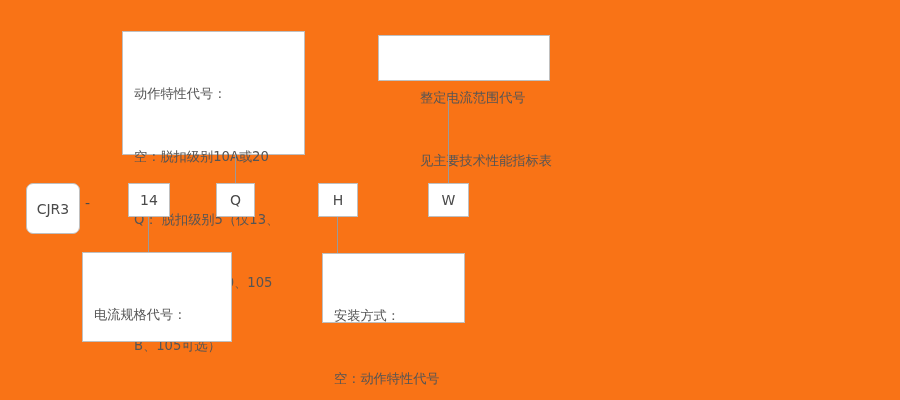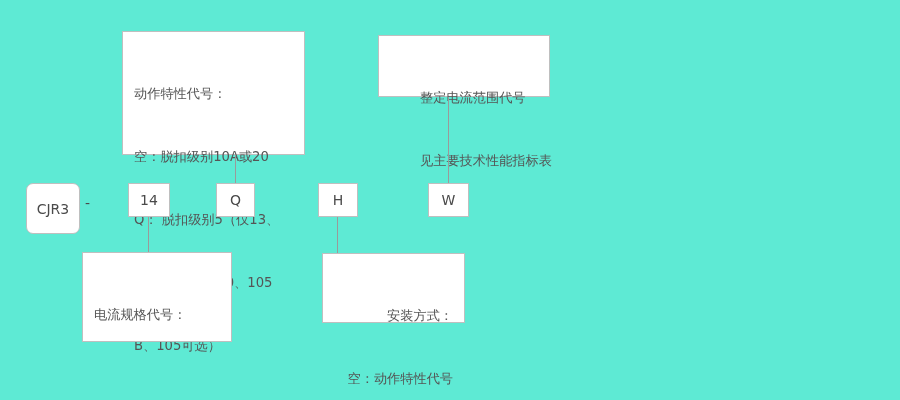--- a/index.html
+++ b/index.html
@@ -4,21 +4,21 @@
 <style>
   html, body {
     margin: 0;
     padding: 0;
     background: #ffffff;
   }
   #canvas {
     position: relative;
     width: 900px;
     height: 400px;
-    background: #5eead4;
+    background: #f97316;
     font-family: "DejaVu Sans", "Liberation Sans", sans-serif;
     overflow: hidden;
   }
   .box {
     position: absolute;
     box-sizing: border-box;
     border: 1px solid #bfbfbf;
     background: #ffffff;
   }
   .code-box {
@@ -58,21 +58,21 @@
 <div id="canvas">
 
   <div class="box desc-box" style="left:122px; top:31px; width:183px; height:124px;">
     <span class="line">动作特性代号：</span>
     <span class="line">空：脱扣级别10A或20</span>
     <span class="line">Q： 脱扣级别5（仅13、</span>
     <span class="line">25-AN、25、50、105</span>
     <span class="line">B、105可选）</span>
   </div>
 
-  <div class="box desc-box" style="left:378px; top:35px; width:172px; height:62px;padding-left:41px;">
+  <div class="box desc-box" style="left:378px; top:35px; width:172px; height:46px;padding-left:41px;">
     <span class="line">整定电流范围代号</span>
     <span class="line">见主要技术性能指标表</span>
   </div>
 
   <div class="connector v-line" style="left:235px; top:155px; height:29px;"></div>
 
   <div class="connector v-line" style="left:448px; top:97px; height:87px;"></div>
 
   <div class="box code-box" style="left:26px; top:183px; width:54px; height:51px;border-radius:7px;">
     <span>CJR3</span>
@@ -100,19 +100,19 @@
 
   <div class="connector v-line" style="left:337px; top:217px; height:36px;"></div>
 
   <div class="box desc-box" style="left:82px; top:252px; width:150px; height:90px;">
     <span class="line">电流规格代号：</span>
     
     
     
   </div>
 
-  <div class="box desc-box" style="left:322px; top:253px; width:143px; height:70px;text-align:right;">
+  <div class="box desc-box" style="left:322px; top:253px; width:143px; height:70px;">
     <span class="line">安装方式：</span>
     <span class="line">空：动作特性代号</span>
     
   </div>
 
 </div>
 
 </body></html>

